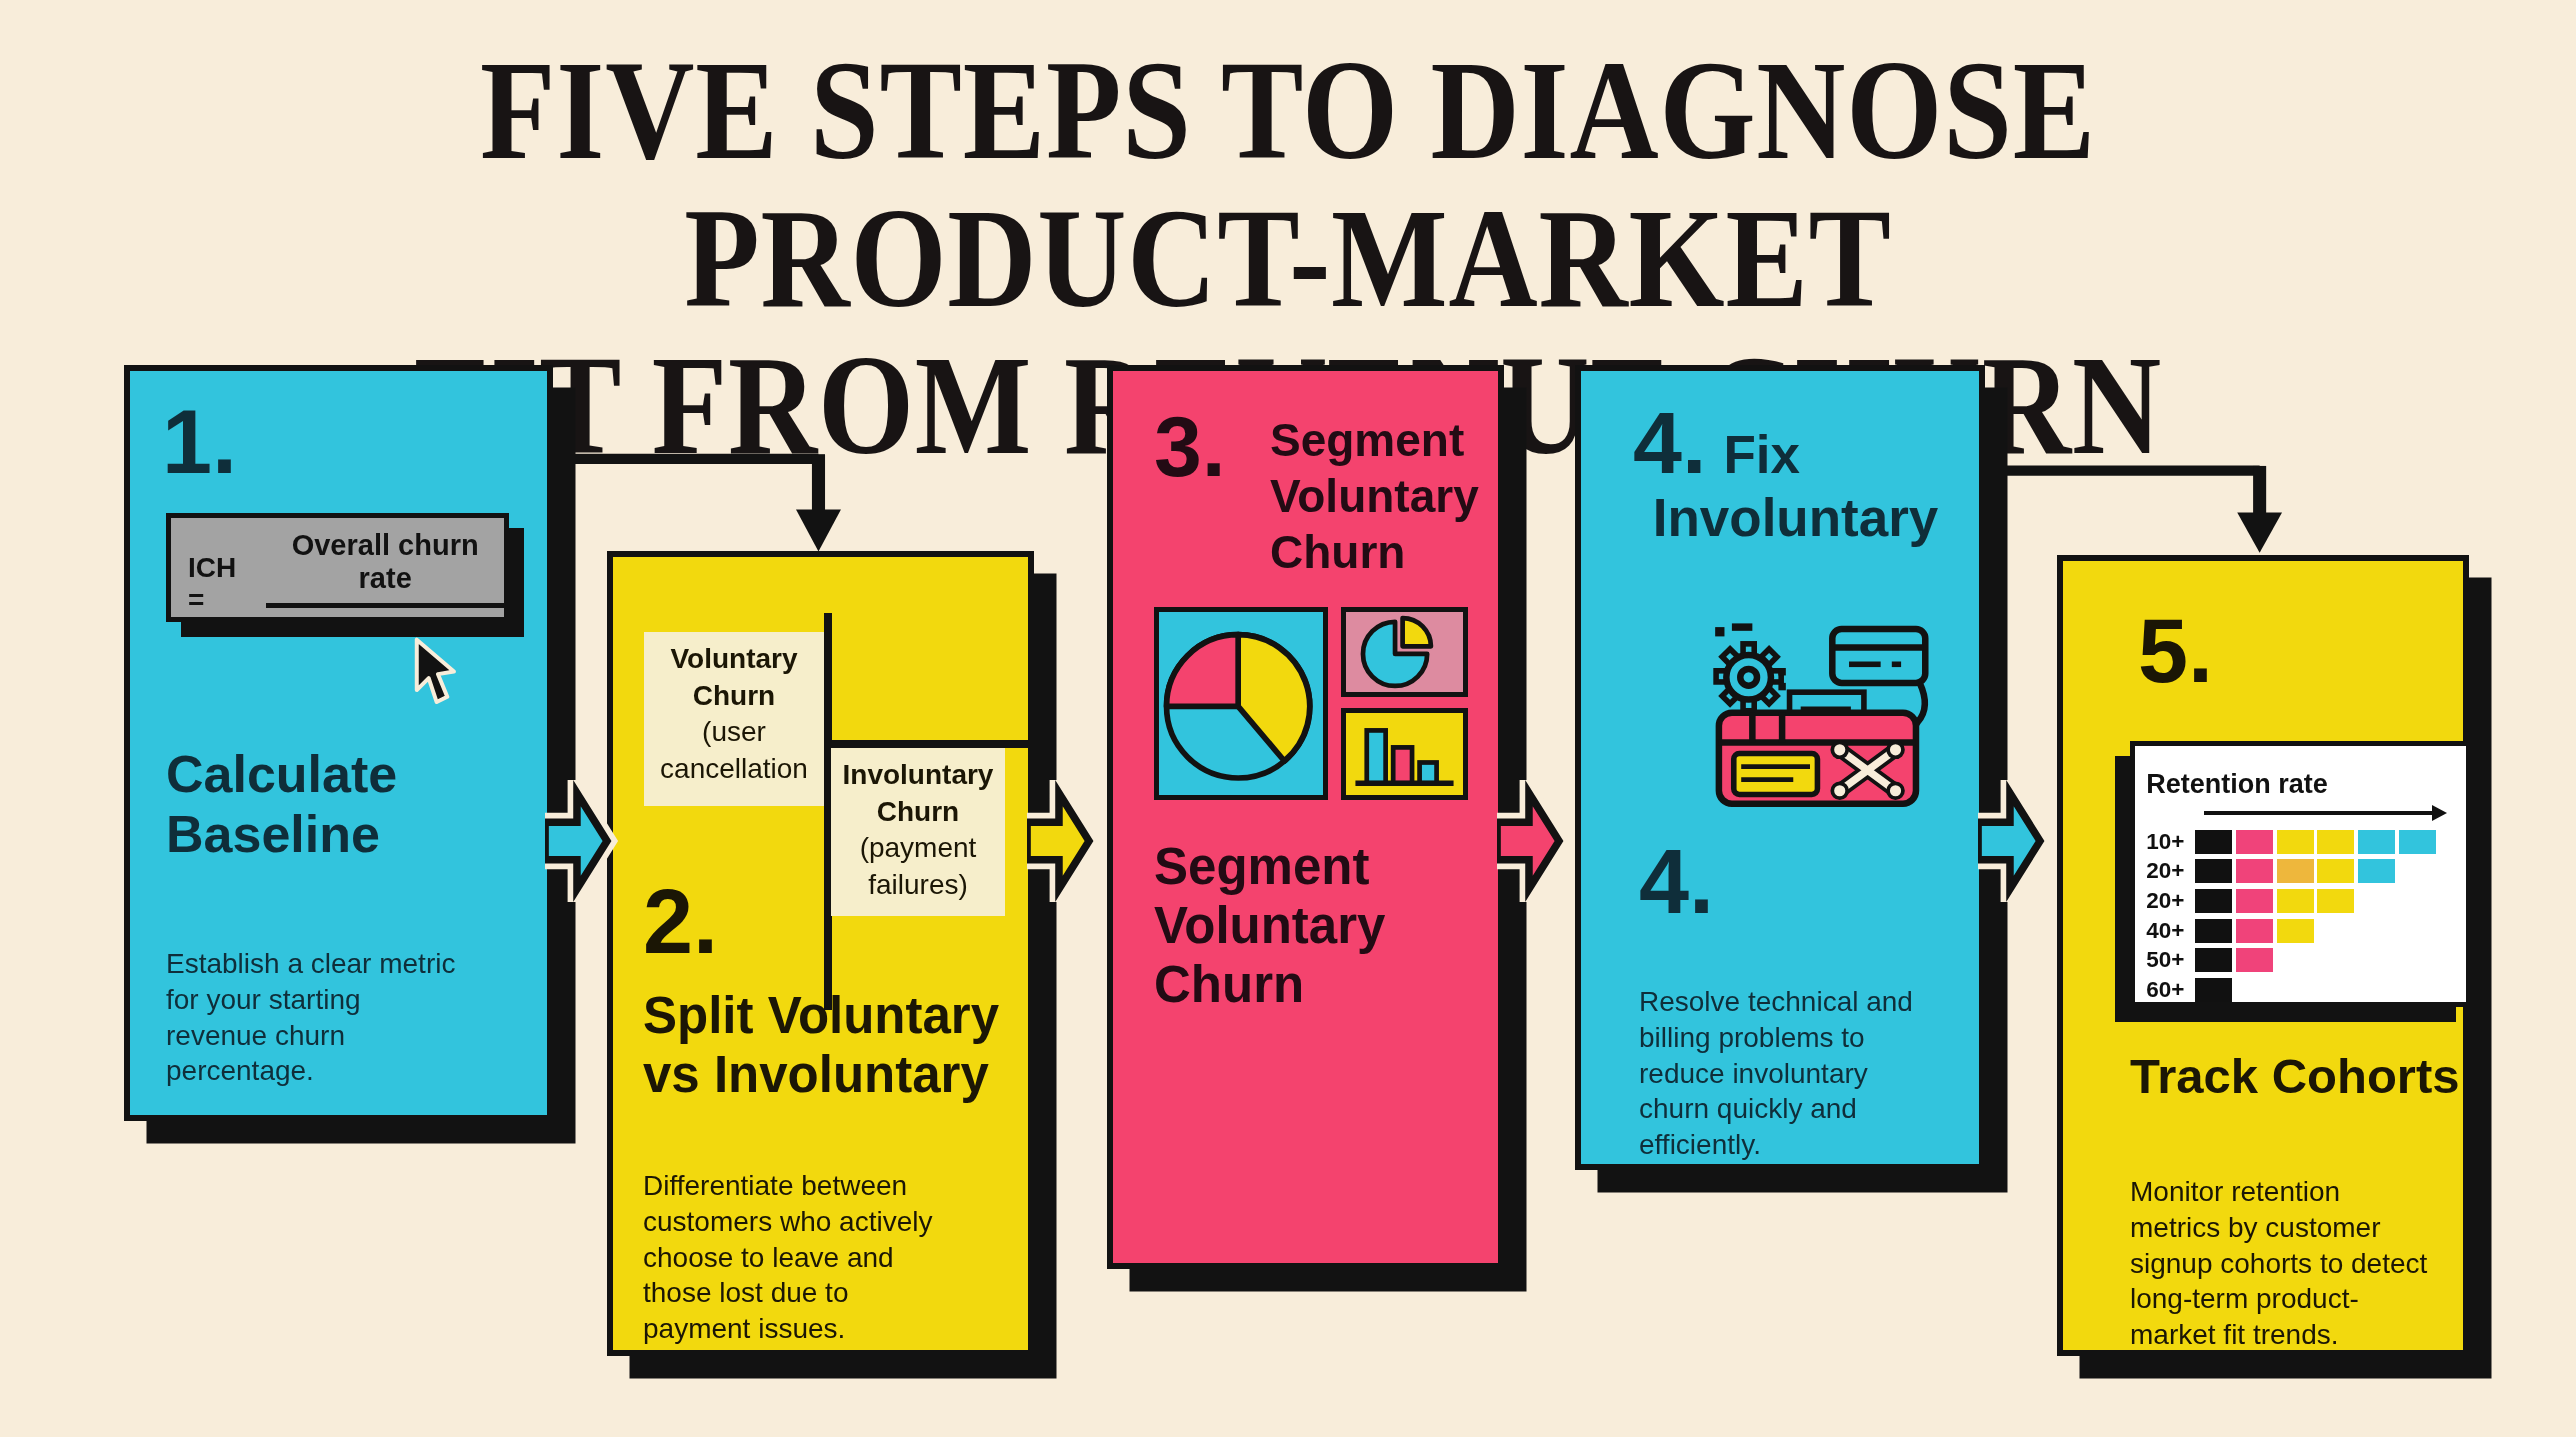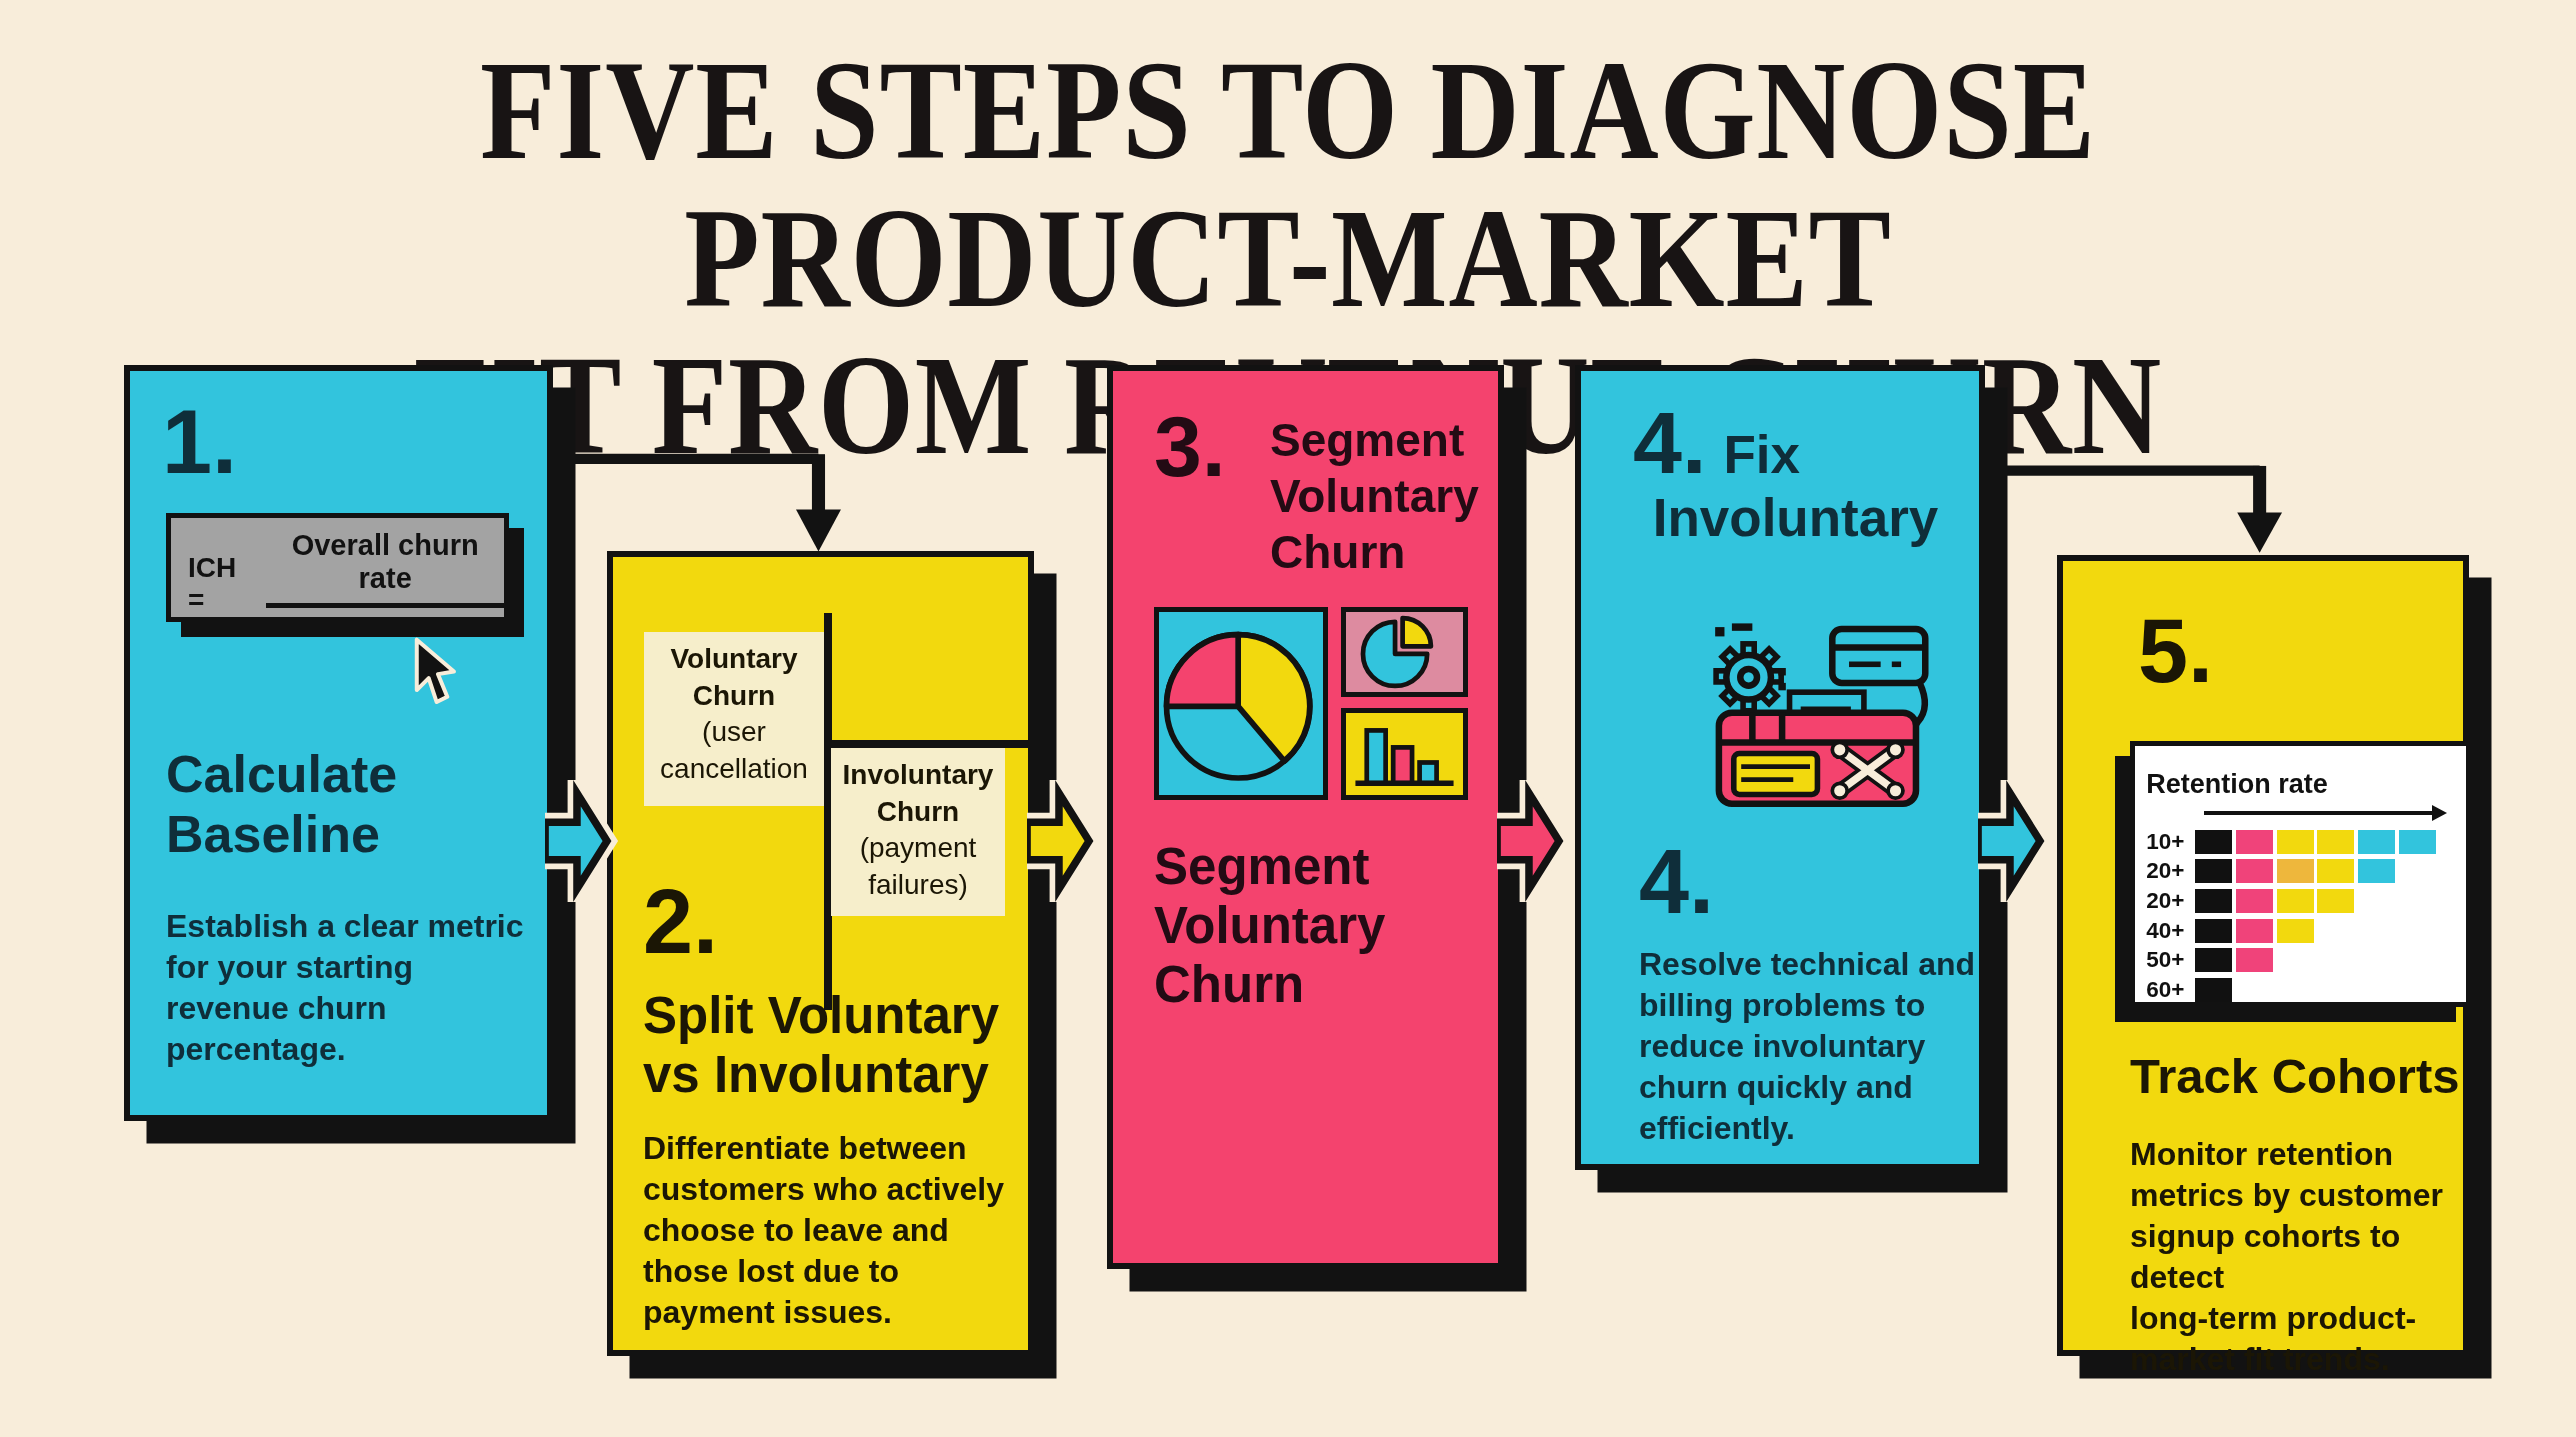--- a/index.html
+++ b/index.html
@@ -17,21 +17,21 @@
   .card{position:absolute;border:6.6px solid #121212;box-sizing:border-box;
         box-shadow:22.5px 22.5px 0 #121212;z-index:2;}
   .card1{left:124px;top:365px;width:429px;height:756px;background:#32c4dd;color:#0f2e3a;}
   .card2{left:607px;top:551px;width:427px;height:805px;background:#f2d90e;color:#1b1605;}
   .card3{left:1107px;top:365px;width:397px;height:904px;background:#f4436e;color:#230b14;}
   .card4{left:1575px;top:365px;width:410px;height:805px;background:#32c4dd;color:#0f2e3a;}
   .card5{left:2057px;top:555px;width:412px;height:801px;background:#f2d90e;color:#1b1605;}
 
   .num{position:absolute;font-weight:bold;font-size:90px;line-height:1;}
   .heading{position:absolute;font-weight:bold;line-height:1.16;}
-  .body-text{position:absolute;font-size:32px;line-height:1.28;font-weight:700;}
+  .body-text{position:absolute;font-size:28px;line-height:1.28;font-weight:400;margin-top:40px;}
   .preline{white-space:pre-line;}
 
   
   .formula-box{position:absolute;left:36px;top:142px;width:343px;height:109px;
         background:#a3a3a3;border:5.6px solid #121212;box-sizing:border-box;
         box-shadow:15px 15px 0 #121212;display:flex;align-items:flex-start;color:#121212;}
   .formula-lhs{font-weight:bold;font-size:28px;margin:34px 0 0 17px;}
   .frac{margin:11.2px 0 0 13px;text-align:center;}
   .frac .fnum{font-weight:bold;font-size:29px;padding:0 7.5px 7.5px;border-bottom:5.6px solid #121212;}
   .frac .fden{height:26px;}

